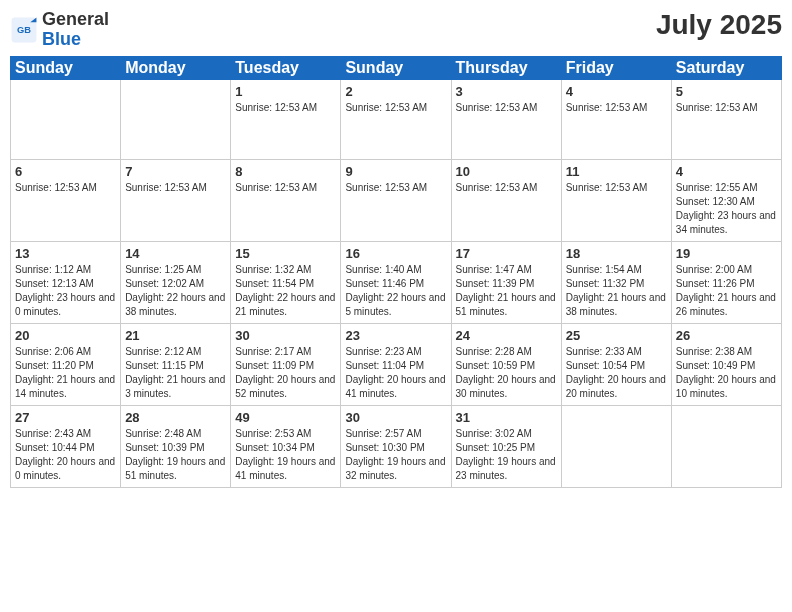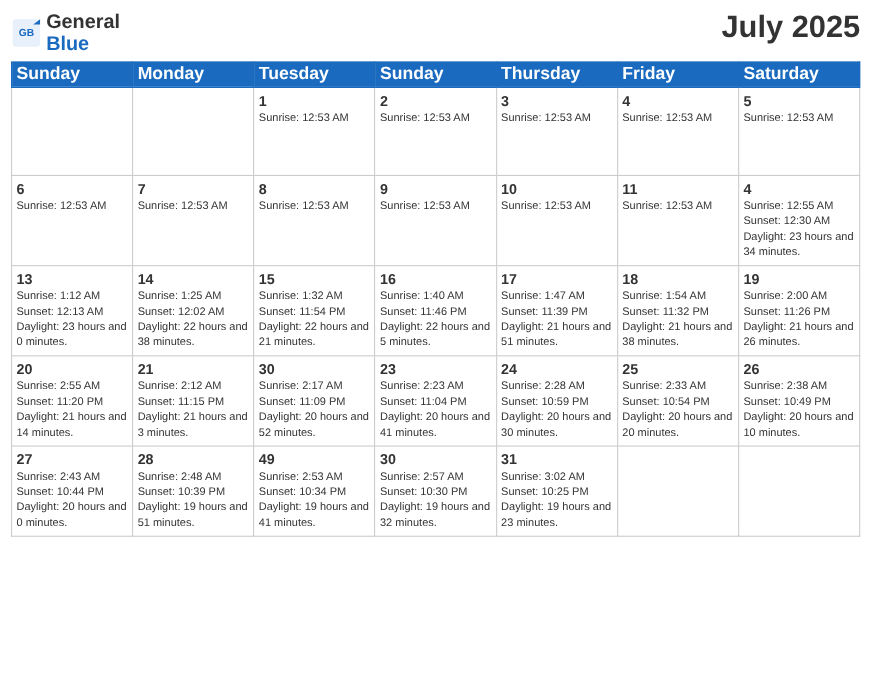--- a/index.html
+++ b/index.html
@@ -213,21 +213,21 @@
         <td>
           <span class="day-num">19</span>
           <div class="day-info">Sunrise: 2:00 AM
 Sunset: 11:26 PM
 Daylight: 21 hours and 26 minutes.</div>
         </td>
       </tr>
       <tr>
         <td>
           <span class="day-num">20</span>
-          <div class="day-info">Sunrise: 2:55 AM
+          <div class="day-info">Sunrise: 2:06 AM
 Sunset: 11:20 PM
 Daylight: 21 hours and 14 minutes.</div>
         </td>
         <td>
           <span class="day-num">21</span>
           <div class="day-info">Sunrise: 2:12 AM
 Sunset: 11:15 PM
 Daylight: 21 hours and 3 minutes.</div>
         </td>
         <td>

